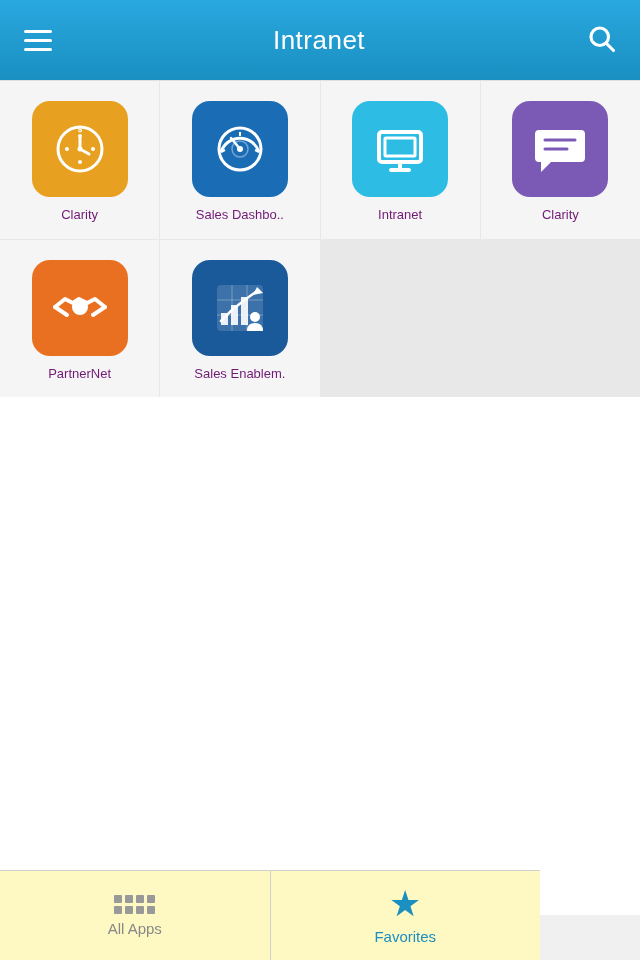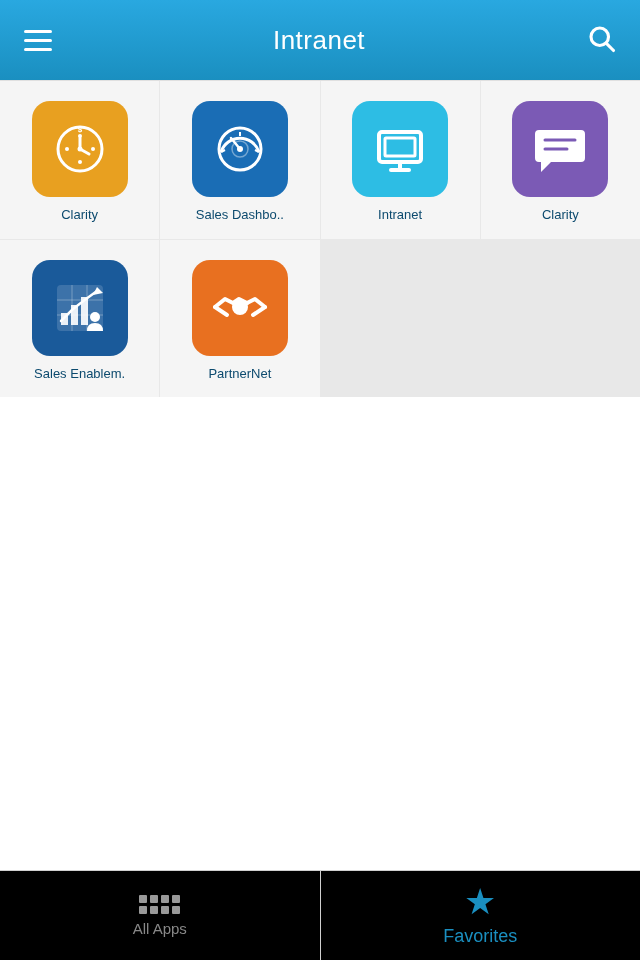--- a/index.html
+++ b/index.html
@@ -74,21 +74,21 @@
       border-radius: 18px;
       display: flex;
       align-items: center;
       justify-content: center;
       margin-bottom: 10px;
       flex-shrink: 0;
     }
 
     .app-label {
       font-size: 13px;
-      color: #0c4a6e;
+      color: #701a75;
       text-align: center;
       line-height: 1.2;
     }
 
     
     .icon-gold { background: #e8a020; }
     .icon-blue { background: #1a6db5; }
     .icon-light-blue { background: #2dbde4; }
     .icon-purple { background: #7b5ab5; }
     .icon-orange { background: #e87020; }
@@ -99,23 +99,23 @@
       width: 58px;
       height: 58px;
       fill: white;
     }
 
     
     #bottom-nav {
       position: absolute;
       bottom: 0;
       left: 0;
-      width: 640px;
+      width: 540px;
       height: 90px;
-      background: #000000;
+      background: #fef9c3;
       border-top: 1px solid #d0d0d0;
       display: flex;
       align-items: stretch;
     }
     .nav-item {
       flex: 1;
       display: flex;
       flex-direction: column;
       align-items: center;
       justify-content: center;
@@ -123,21 +123,21 @@
       gap: 6px;
     }
     .nav-item:first-child {
       border-right: 1px solid #d0d0d0;
     }
     .nav-label {
       font-size: 15px;
       color: #888;
     }
     .nav-label-active {
-      font-size: 18px;
+      font-size: 15px;
       color: #1a8fc0;
       font-weight: 500;
       text-align: right;
     }
     .grid-icon {
       display: grid;
       grid-template-columns: repeat(4, 8px);
       grid-template-rows: repeat(2, 8px);
       gap: 3px;
     }
@@ -244,20 +244,39 @@
         <path d="M 8 10 L 50 10 Q 54 10 54 14 L 54 38 Q 54 42 50 42 L 20 42 L 10 52 L 10 42 L 8 42 Q 4 42 4 38 L 4 14 Q 4 10 8 10 Z" fill="white"></path>
 
         <line x1="14" y1="20" x2="44" y2="20" stroke="#7b5ab5" stroke-width="3" stroke-linecap="round"></line>
         <line x1="14" y1="29" x2="36" y2="29" stroke="#7b5ab5" stroke-width="3" stroke-linecap="round"></line>
       </svg>
     </div>
     <span class="app-label">Clarity</span>
   </div>
 
   <div class="app-item">
+    <div class="app-icon icon-orange">
+      <svg viewBox="0 0 58 58">
+
+        <path d="M 4 28 L 14 20 L 22 24 L 28 20 L 36 24" fill="none" stroke="white" stroke-width="4" stroke-linecap="round" stroke-linejoin="round"></path>
+
+        <path d="M 54 28 L 44 20 L 36 24" fill="none" stroke="white" stroke-width="4" stroke-linecap="round" stroke-linejoin="round"></path>
+
+        <circle cx="29" cy="28" r="8" fill="white"></circle>
+
+        <path d="M 22 24 Q 26 32 29 28 Q 32 32 36 24" fill="white"></path>
+
+        <line x1="4" y1="28" x2="16" y2="36" stroke="white" stroke-width="4" stroke-linecap="round"></line>
+        <line x1="54" y1="28" x2="42" y2="36" stroke="white" stroke-width="4" stroke-linecap="round"></line>
+      </svg>
+    </div>
+    <span class="app-label">PartnerNet</span>
+  </div>
+
+  <div class="app-item">
     <div class="app-icon icon-dark-blue">
       <svg viewBox="0 0 58 58">
 
         <rect x="6" y="6" width="46" height="46" rx="4" fill="rgba(255,255,255,0.15)"></rect>
 
         <line x1="6" y1="21" x2="52" y2="21" stroke="rgba(255,255,255,0.3)" stroke-width="1"></line>
         <line x1="6" y1="36" x2="52" y2="36" stroke="rgba(255,255,255,0.3)" stroke-width="1"></line>
         <line x1="21" y1="6" x2="21" y2="52" stroke="rgba(255,255,255,0.3)" stroke-width="1"></line>
         <line x1="36" y1="6" x2="36" y2="52" stroke="rgba(255,255,255,0.3)" stroke-width="1"></line>
 
@@ -269,39 +288,20 @@
 
         <polygon points="46,8 52,14 42,16" fill="white"></polygon>
 
         <circle cx="44" cy="38" r="5" fill="white"></circle>
         <path d="M 36 52 Q 36 44 44 44 Q 52 44 52 52" fill="white"></path>
       </svg>
     </div>
     <span class="app-label">Sales Enablem.</span>
   </div>
 
-  <div class="app-item">
-    <div class="app-icon icon-orange">
-      <svg viewBox="0 0 58 58">
-
-        <path d="M 4 28 L 14 20 L 22 24 L 28 20 L 36 24" fill="none" stroke="white" stroke-width="4" stroke-linecap="round" stroke-linejoin="round"></path>
-
-        <path d="M 54 28 L 44 20 L 36 24" fill="none" stroke="white" stroke-width="4" stroke-linecap="round" stroke-linejoin="round"></path>
-
-        <circle cx="29" cy="28" r="8" fill="white"></circle>
-
-        <path d="M 22 24 Q 26 32 29 28 Q 32 32 36 24" fill="white"></path>
-
-        <line x1="4" y1="28" x2="16" y2="36" stroke="white" stroke-width="4" stroke-linecap="round"></line>
-        <line x1="54" y1="28" x2="42" y2="36" stroke="white" stroke-width="4" stroke-linecap="round"></line>
-      </svg>
-    </div>
-    <span class="app-label">PartnerNet</span>
-  </div>
-
 </div>
 
 <div id="white-content" style="background:white; flex:1;"></div>
 
 <div id="bottom-nav">
   <div class="nav-item">
     <div class="grid-icon">
       <span></span>
         <span></span>
         <span></span>

